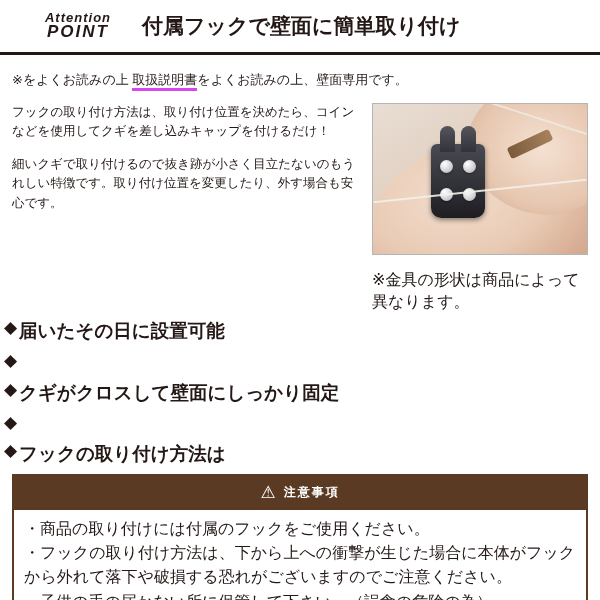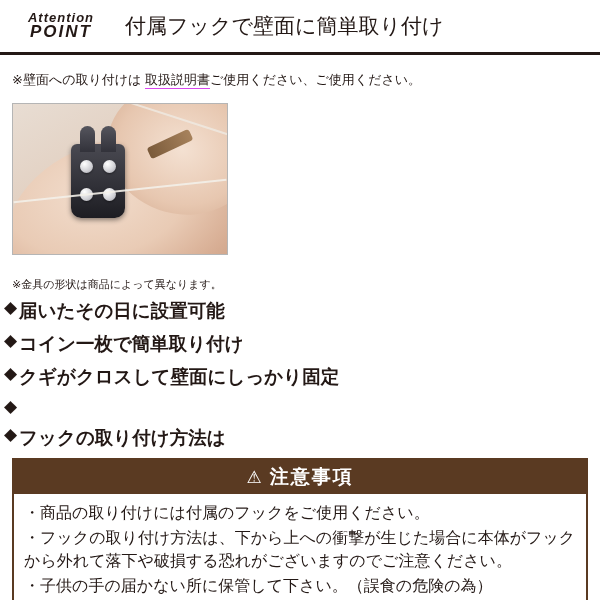--- a/index.html
+++ b/index.html
@@ -16,21 +16,21 @@
   
   .header{
     position:relative;
     height:52px;
     border-bottom:3px solid #231815;
     display:flex;align-items:center;
   }
   .attention{
     width:120px;
     text-align:center;
-    padding-left:1px;
+    padding-left:18px;
     line-height:1.05;
   }
   .attention .a1{
     display:block;
     font-size:13px;
     font-style:italic;
     font-weight:bold;
     letter-spacing:1px;
     color:#231815;
   }
@@ -39,35 +39,35 @@
     font-size:17px;
     font-weight:bold;
     font-style:italic;
     letter-spacing:2px;
     color:#231815;
     margin-top:-1px;
   }
   .header-title{
     flex:1;
     font-size:21px;
-    font-weight:normal;
+    font-weight:bold;
     letter-spacing:0px;
     color:#231815;
     padding-left:4px;
   }
 
   
   .note-line{
     margin:16px 12px 0 12px;
     font-size:13px;
     color:#231815;
     letter-spacing:0px;
   }
   .note-line .u{
-    border-bottom:1px solid #d946ef;
+    border-bottom:3px solid #d946ef;
     padding-bottom:1px;
   }
 
   
   .cols{
     display:flex;
     margin:14px 12px 0 12px;
     gap:10px;
   }
   .col-left{width:350px;}
@@ -130,23 +130,23 @@
   .photo .wire2{
     position:absolute;left:80px;top:10px;width:150px;height:2px;
     background:#efe9e0;transform:rotate(18deg);opacity:.85;
   }
   .photo .tool{
     position:absolute;right:34px;top:34px;width:46px;height:12px;
     background:linear-gradient(90deg,#7a5a3a,#a7825c);
     border-radius:3px;transform:rotate(-25deg);
   }
   .photo-cap{
-    font-size:11px;
-    color:#231815;
-    margin-top:22px;
+    font-size:16px;
+    color:#231815;
+    margin-top:14px;
     line-height:1.35;
   }
 
   
   .bullets{margin:6px 0 0 4px;}
   .bullet{
     display:flex;align-items:flex-start;
     font-size:18.5px;
     font-weight:bold;
     color:#231815;
@@ -174,21 +174,21 @@
     height:34px;
     background:#5a3a22;
     color:#ffffff;
   }
   .caution-head .warn{
     font-size:17px;
     line-height:1;
     color:#ffffff;
   }
   .caution-head .ctitle{
-    font-size:19px;
+    font-size:12px;
     font-weight:bold;
     letter-spacing:2px;
   }
   .caution-body{
     padding:7px 10px 0 10px;
   }
   .cnote{
     font-size:16px;
     line-height:1.47;
     color:#231815;
@@ -203,24 +203,28 @@
 
   <div class="header">
     <div class="attention">
       <span class="a1">Attention</span>
       <span class="a2">POINT</span>
     </div>
     <div class="header-title">付属フックで壁面に簡単取り付け</div>
   </div>
 
   <div class="note-line">
-    <span>※壁面への取り付けは </span><span class="u">取扱説明書</span><span>ご使用ください、ご使用ください。</span>
+    <span>※をよくお読みの上 </span><span class="u">取扱説明書</span><span>をよくお読みの上、壁面専用です。</span>
   </div>
 
   <div class="cols">
+    <div class="col-left">
+      <p class="para">フックの取り付け方法は、取り付け位置を決めたら、コインなどを使用してクギを差し込みキャップを付けるだけ！</p>
+      <p class="para">細いクギで取り付けるので抜き跡が小さく目立たないのもうれしい特徴です。取り付け位置を変更したり、外す場合も安心です。</p>
+    </div>
     <div class="col-right">
       <div class="photo">
         <div class="hand"></div>
         <div class="hand2"></div>
         <div class="wire2"></div>
         <div class="bracket">
           <div class="ear l"></div>
           <div class="ear r"></div>
           <div class="nail n1"></div>
           <div class="nail n2"></div>
@@ -234,21 +238,20 @@
     </div>
   </div>
 
   <div class="bullets">
     <div class="bullet">
       <span class="dia">◆</span>
       <span>届いたその日に設置可能</span>
     </div>
     <div class="bullet">
       <span class="dia">◆</span>
-      <span>コイン一枚で簡単取り付け</span>
     </div>
     <div class="bullet">
       <span class="dia">◆</span>
       <span>クギがクロスして壁面にしっかり固定</span>
     </div>
     <div class="bullet">
       <span class="dia">◆</span>
     </div>
     <div class="bullet">
       <span class="dia">◆</span>

